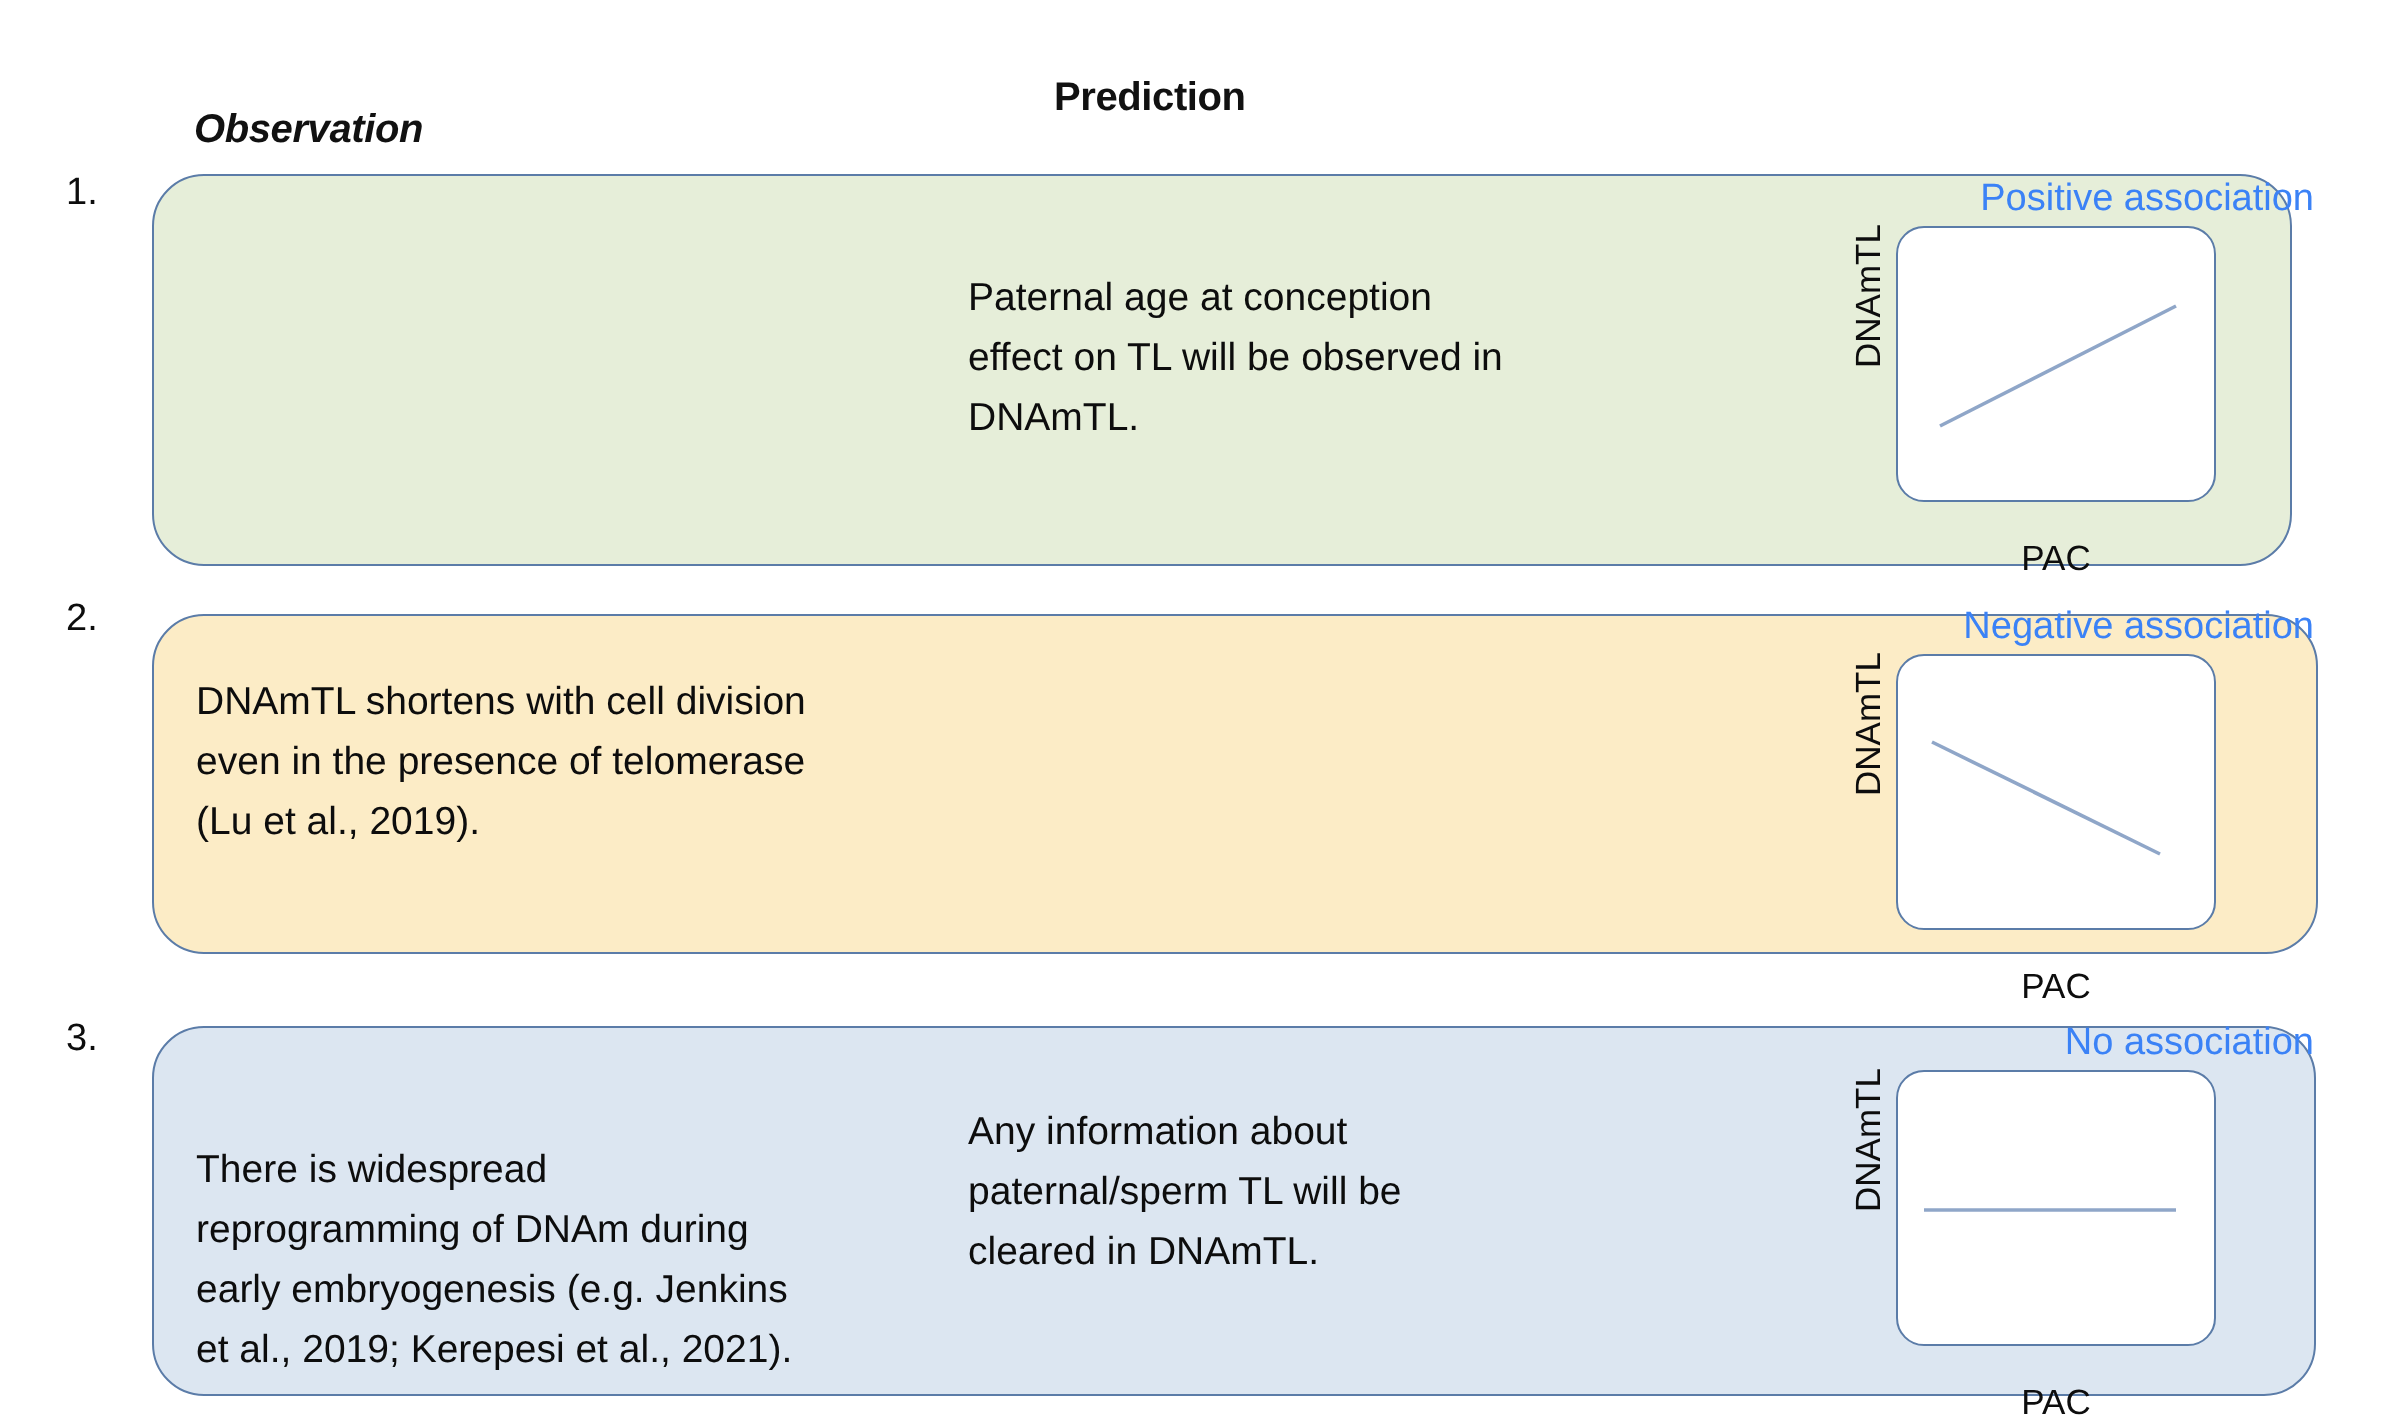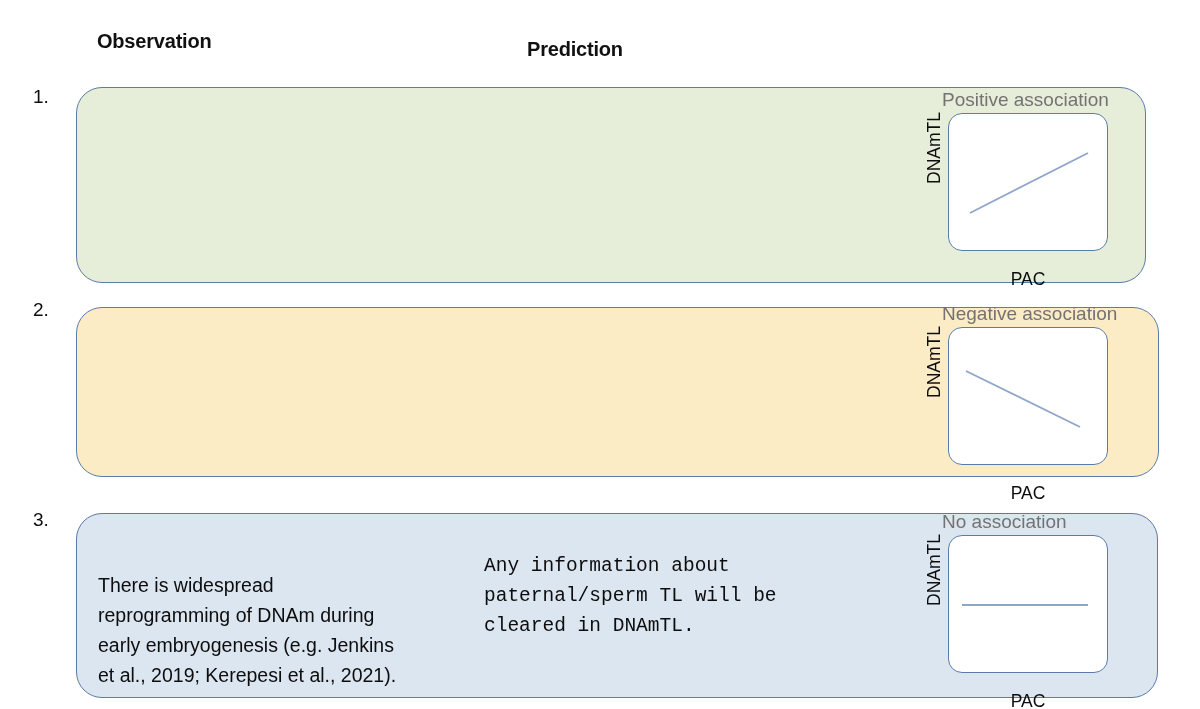--- a/index.html
+++ b/index.html
@@ -21,21 +21,21 @@
 
   
   .col-head {
     position: absolute;
     font-weight: bold;
     font-size: 20px;
     line-height: 26px;
     color: #111111;
     letter-spacing: -0.2px;
   }
-  #head-observation { left: 97px;  top: 28px; }
+  #head-observation { left: 97px;  top: 52px; font-style: italic; }
   #head-prediction  { left: 527px; top: 36px; }
   #head-expected    { left: 916px; top: 20px; width: 240px; text-align: left; }
 
   
   .row-number {
     position: absolute;
     font-size: 19px;
     line-height: 22px;
     color: #0d0d0d;
   }
@@ -75,37 +75,37 @@
     white-space: pre-line;
   }
   .col-obs  { left: 98px;  width: 360px; }
   .col-pred { left: 484px; width: 360px; }
 
   #obs-1  { top: 134px; }
   #pred-1 { top: 134px; }
   #obs-2  { top: 336px; }
   #pred-2 { top: 333px; }
   #obs-3  { top: 548px; margin-top: 22px; }
-  #pred-3 { top: 551px; font-family: Liberation Mono, monospace; }
+  #pred-3 { top: 551px; }
 
   
   .plot-group { position: absolute; }
   #plot-1 { left: 900px; top: 88px;  }
   #plot-2 { left: 900px; top: 302px; }
   #plot-3 { left: 900px; top: 510px; }
 
   .plot-caption {
     position: absolute;
     left: 42px;
     top: 0px;
     width: 215px;
-    text-align: left;
+    text-align: right;
     font-size: 19px;
     line-height: 24px;
-    color: #737373;
+    color: #3b82f6;
     white-space: nowrap;
   }
   .plot-box {
     position: absolute;
     box-sizing: border-box;
     left: 48px;
     top: 25px;
     width: 160px;
     height: 138px;
     background: #ffffff;
@@ -148,33 +148,39 @@
 </head>
 <body>
 
 <div id="figure">
 
   <div class="col-head" id="head-observation">Observation</div>
   <div class="col-head" id="head-prediction">Prediction</div>
 
   <div class="row-number" id="num-1">1.</div>
   <div class="row-panel" id="panel-1"></div>
+  <div class="cell-text col-pred" id="pred-1">Paternal age at conception
+effect on TL will be observed in
+DNAmTL.</div>
 
   <div class="plot-group" id="plot-1">
     <div class="plot-caption">Positive association</div>
     <div class="plot-box"></div>
     <svg class="plot-svg" viewBox="0 0 160 138" preserveAspectRatio="none">
       <line x1="22" y1="100" x2="140" y2="40" stroke="#8fa6c8" stroke-width="1.8"></line>
     </svg>
     <div class="ylabel">DNAmTL</div>
     <div class="xlabel">PAC</div>
   </div>
 
   <div class="row-number" id="num-2">2.</div>
   <div class="row-panel" id="panel-2"></div>
+  <div class="cell-text col-obs" id="obs-2">DNAmTL shortens with cell division
+even in the presence of telomerase
+(Lu et al., 2019).</div>
 
   <div class="plot-group" id="plot-2">
     <div class="plot-caption">Negative association</div>
     <div class="plot-box"></div>
     <svg class="plot-svg" viewBox="0 0 160 138" preserveAspectRatio="none">
       <line x1="18" y1="44" x2="132" y2="100" stroke="#8fa6c8" stroke-width="1.8"></line>
     </svg>
     <div class="ylabel">DNAmTL</div>
     <div class="xlabel">PAC</div>
   </div>

